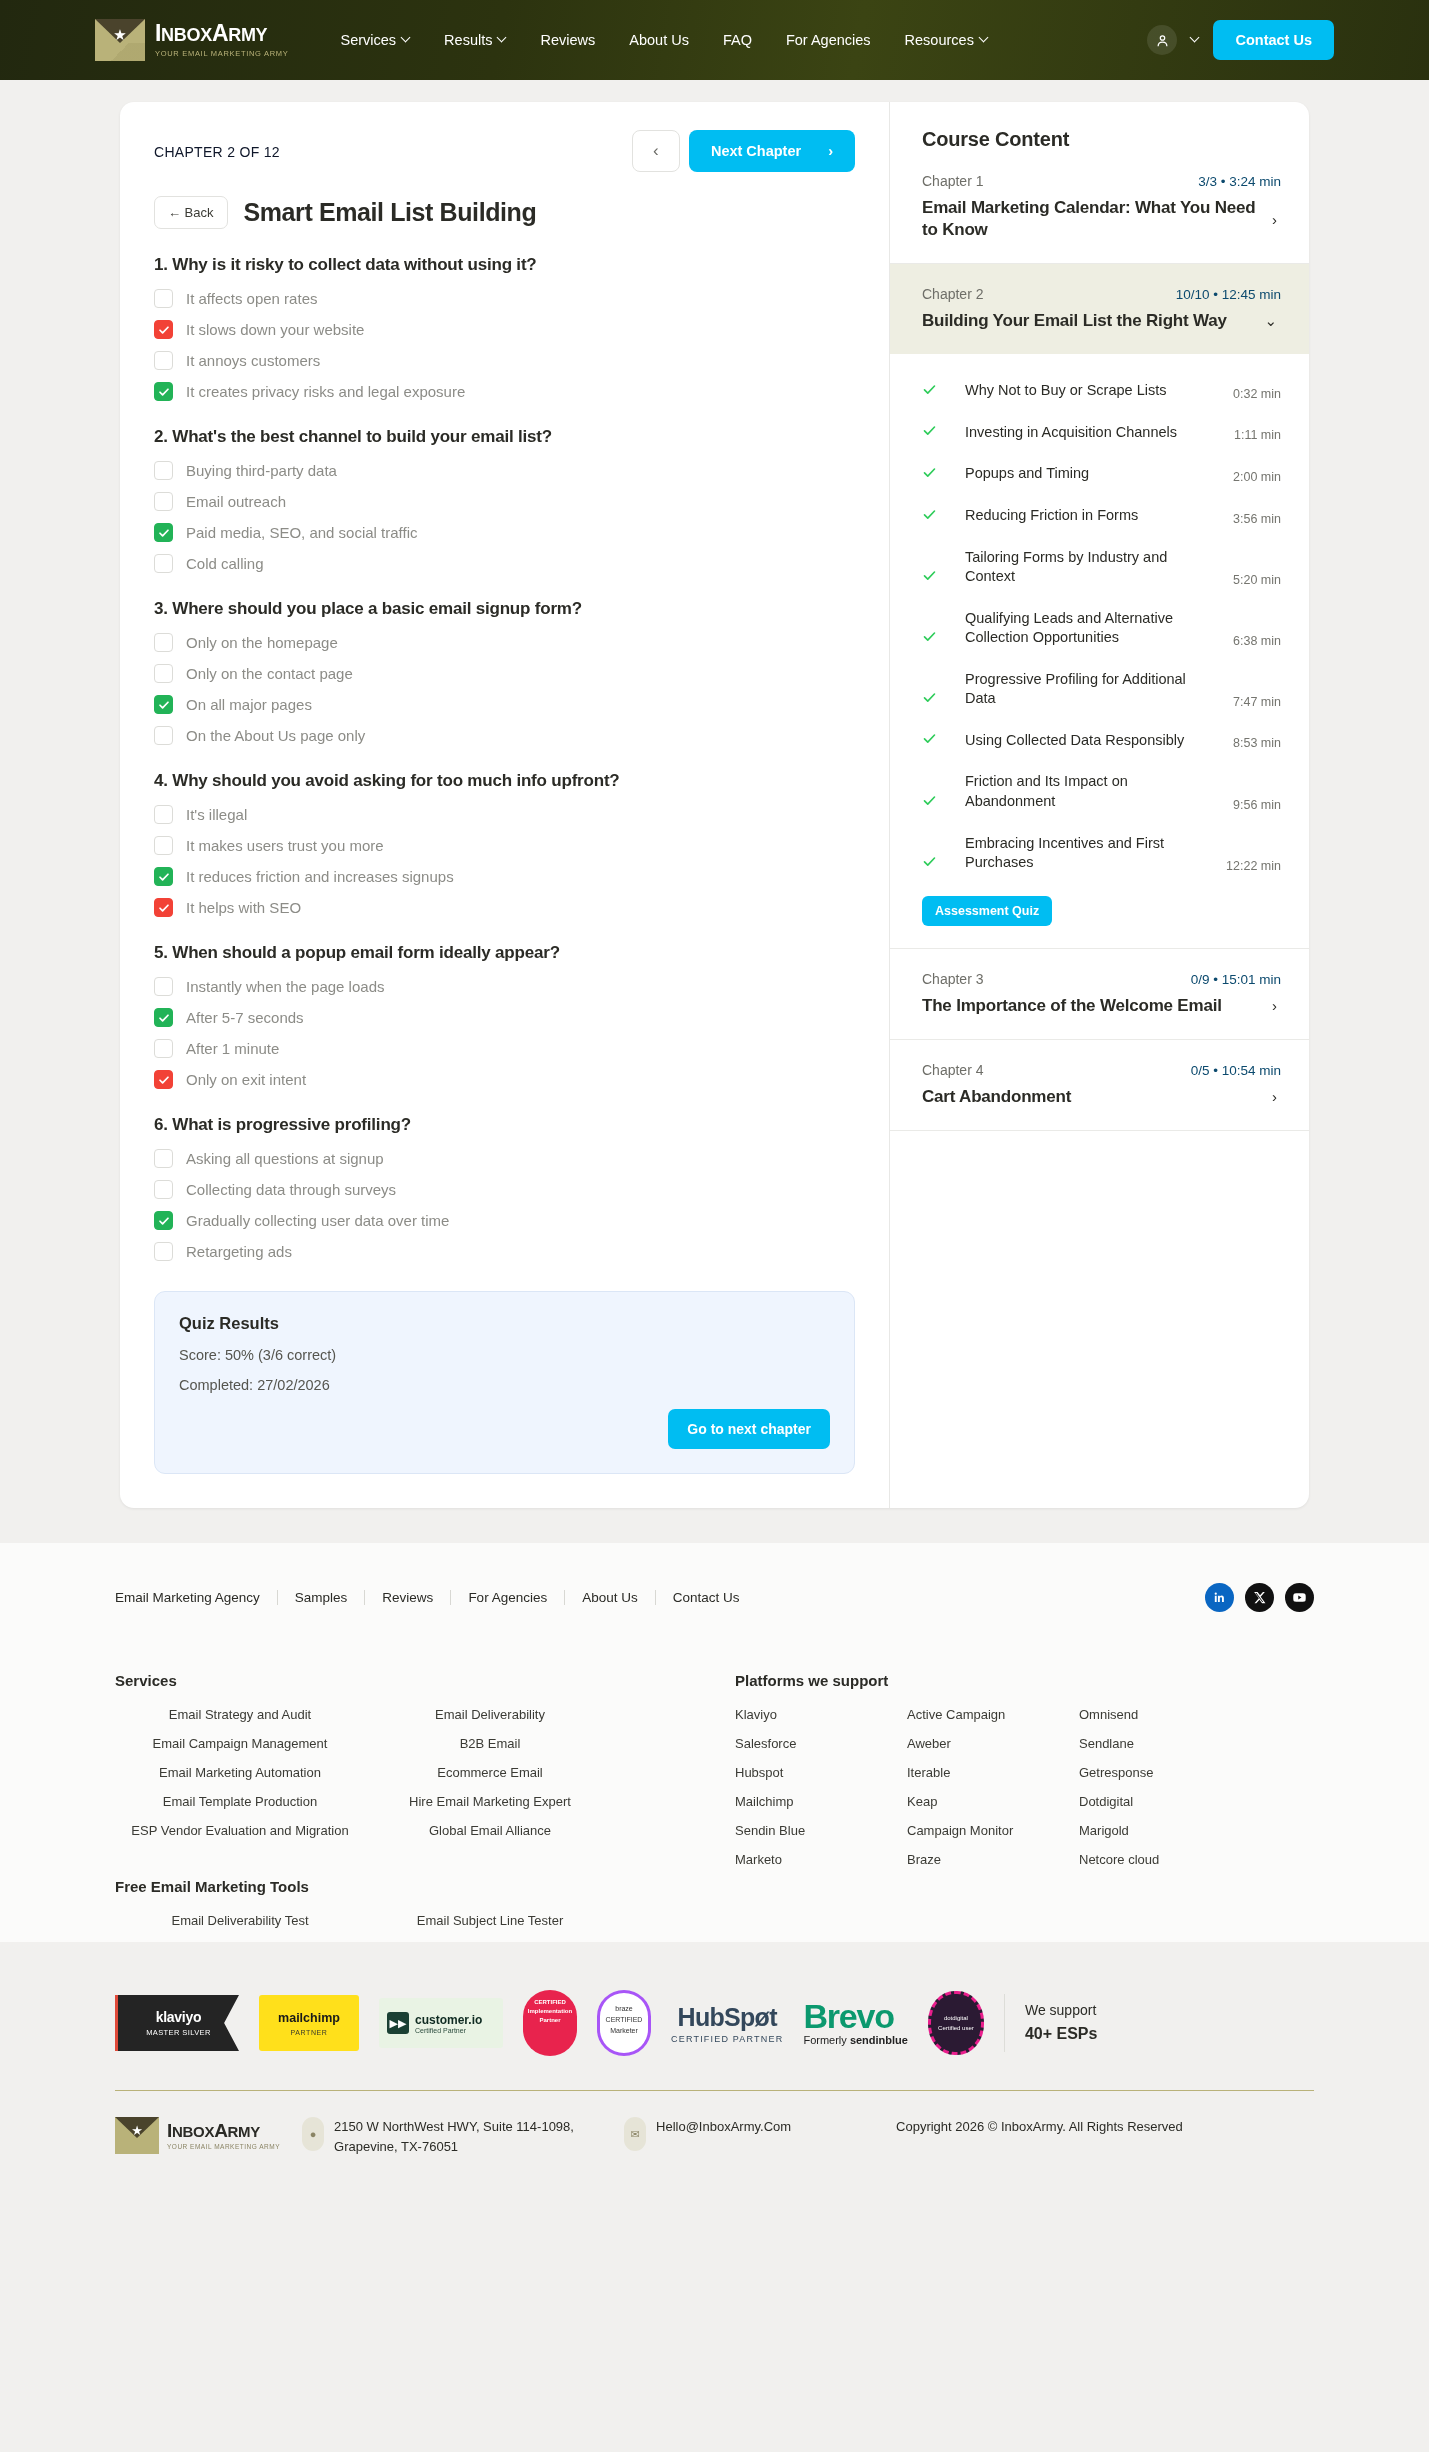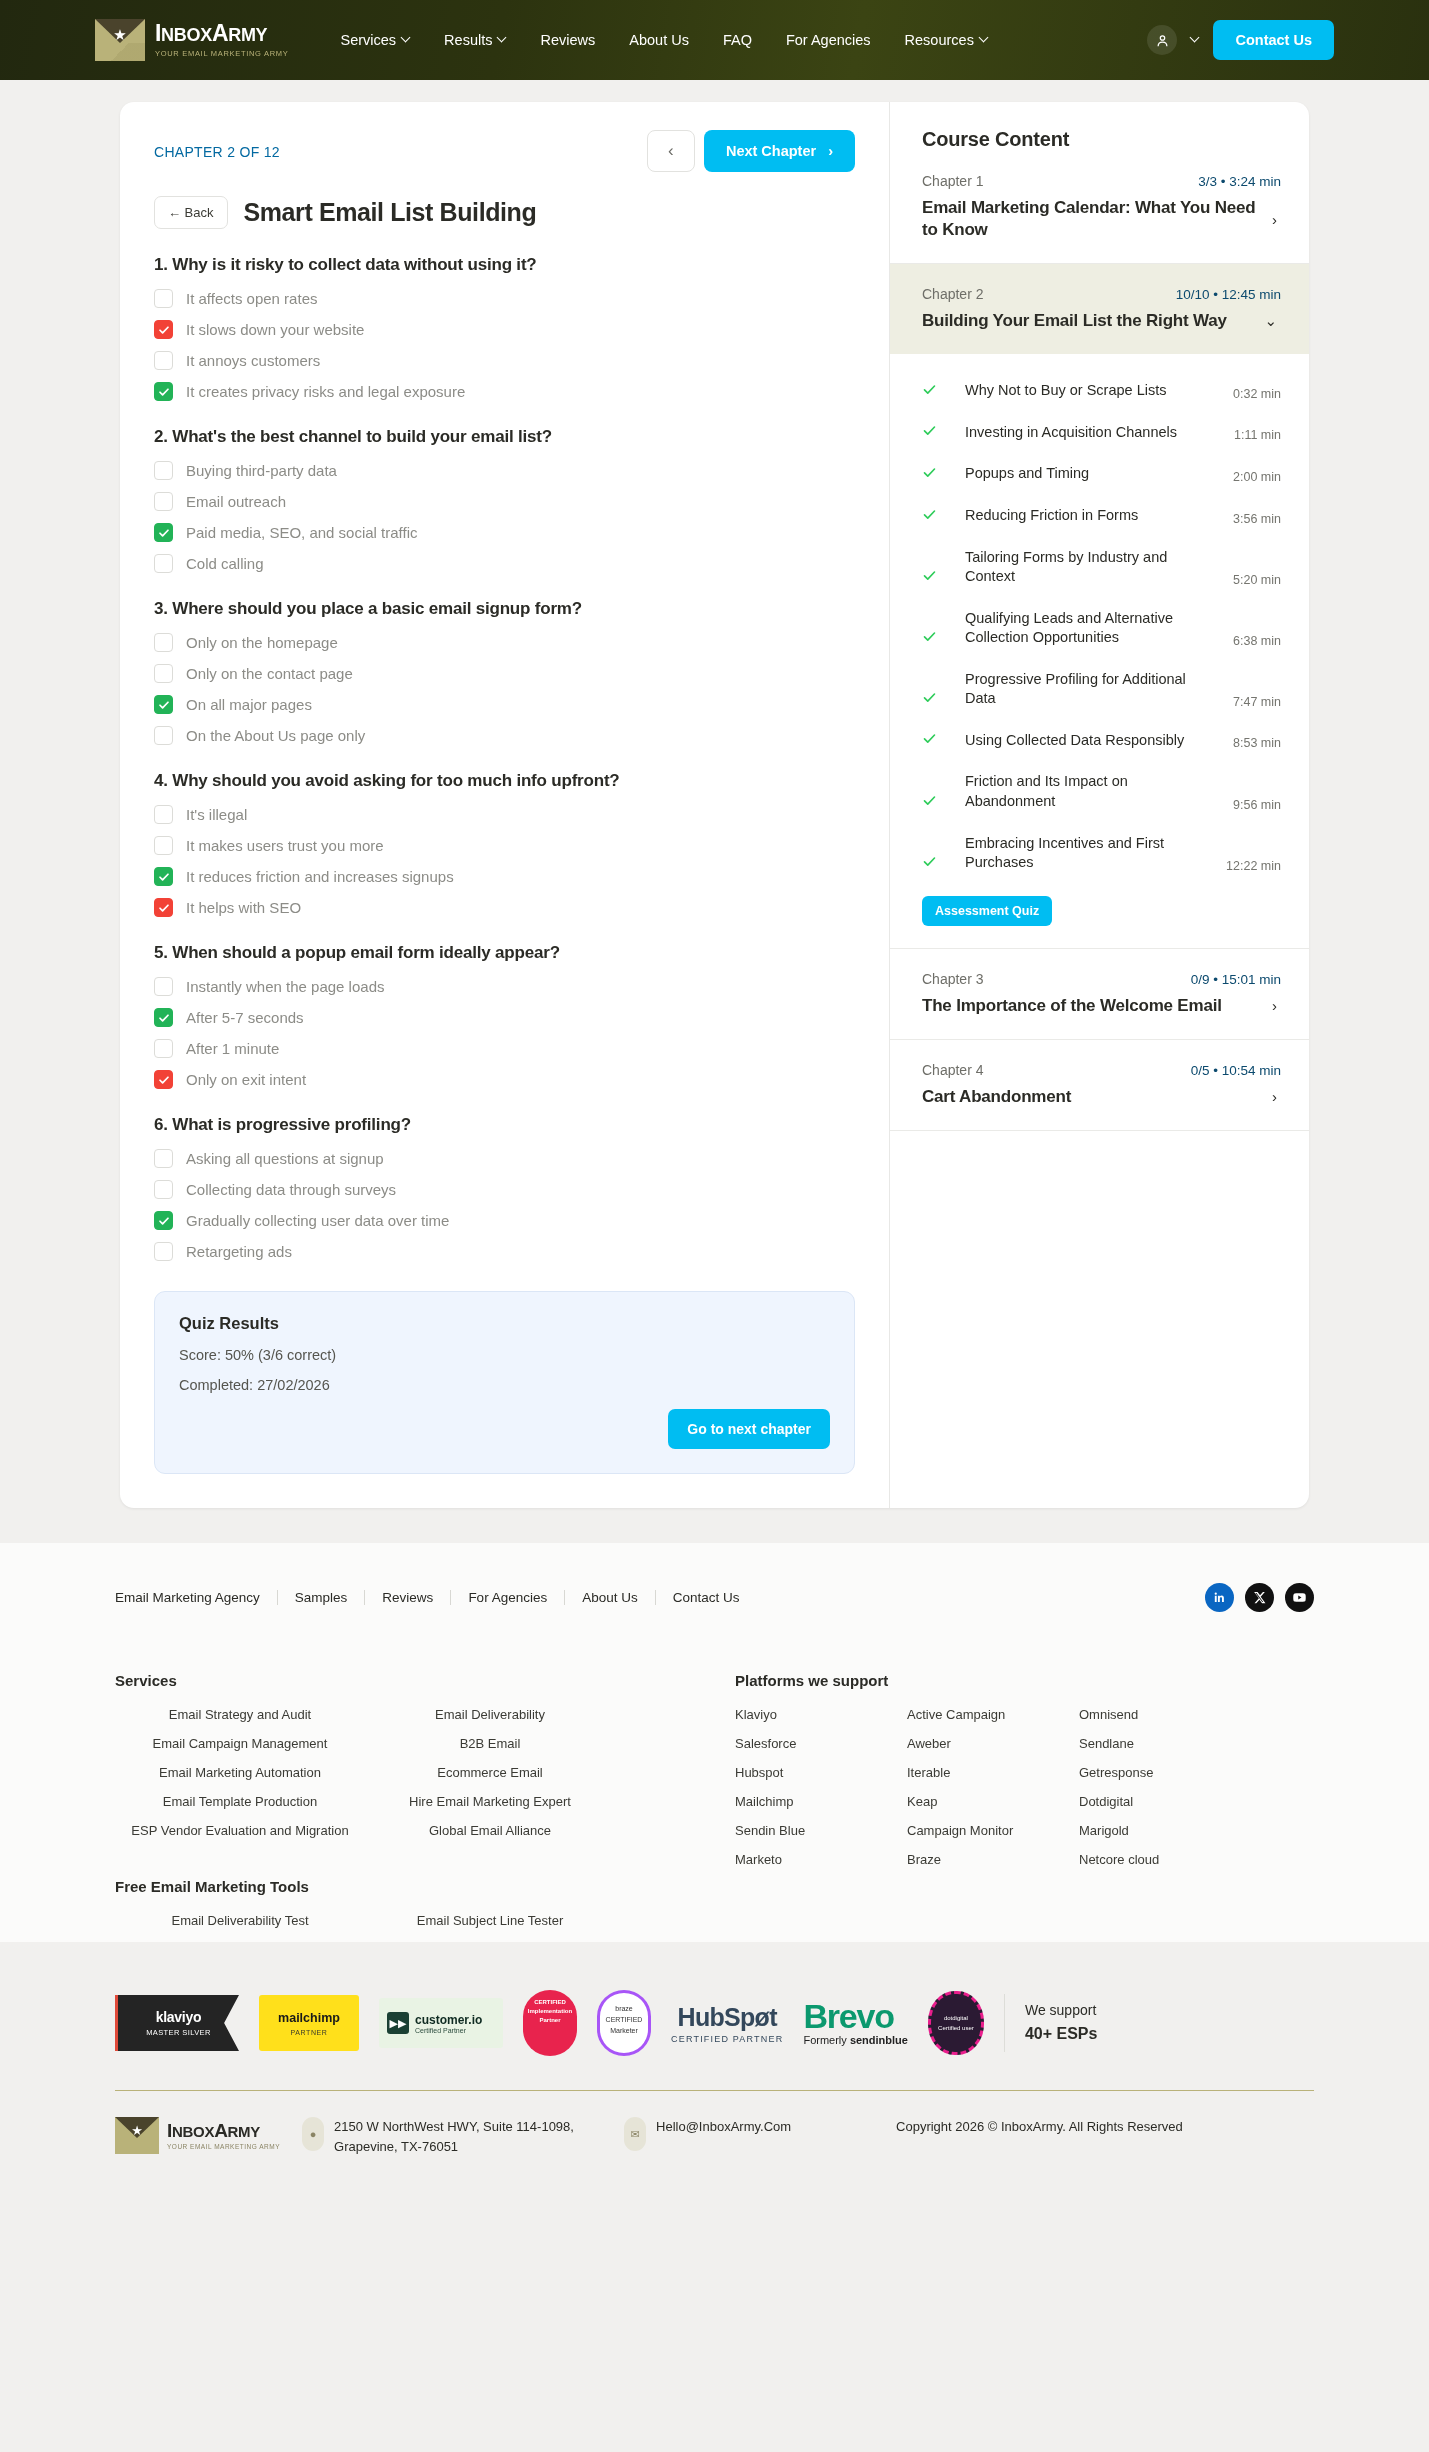--- a/index.html
+++ b/index.html
@@ -83,33 +83,33 @@
     border-radius: 14px;
     box-shadow: 0 1px 3px rgba(0,0,0,.07);
     overflow: hidden;
   }
   .quiz-col { width: 770px; padding: 28px 34px 34px 34px; border-right: 1px solid #e8e8e6; }
   .side-col { flex: 1; padding: 26px 0 22px 0; }
 
   
   .quiz-top { display: flex; align-items: flex-start; }
   .chapter-of {
-    font-size: 14px; letter-spacing: .3px; color: #0369a1; padding-top: 14px;
+    font-size: 14px; letter-spacing: .3px; color: #0f172a; padding-top: 14px;
   }
   .nav-btns { margin-left: auto; display: flex; gap: 9px; }
   .prev-btn {
     width: 48px; height: 42px; border-radius: 8px;
     border: 1px solid #e2e2df; background: #fff; cursor: pointer;
     display: flex; align-items: center; justify-content: center;
     font-size: 17px; color: #6b6b66; font-family: inherit;
   }
   .next-btn {
     background: #00bdf2; color: #fff; border: none; border-radius: 8px;
     height: 42px; padding: 0 22px; font-family: inherit; font-size: 14.5px;
-    font-weight: bold; cursor: pointer; display: flex; align-items: center; gap: 12px;
+    font-weight: bold; cursor: pointer; display: flex; align-items: center; gap: 27px;
   }
   .title-row { display: flex; align-items: center; gap: 16px; margin-top: 24px; }
   .back-btn {
     border: 1px solid #e2e2df; background: #fff; border-radius: 7px;
     padding: 8px 13px; font-family: inherit; font-size: 13px; color: #3b3b35;
     cursor: pointer; white-space: nowrap;
   }
   .quiz-title { font-size: 25px; font-weight: bold; letter-spacing: -.4px; }
 
   

